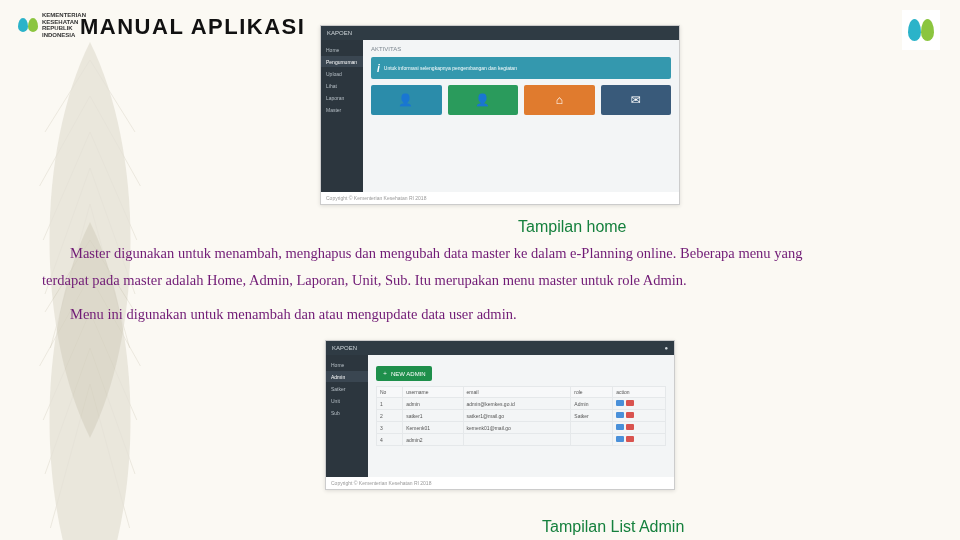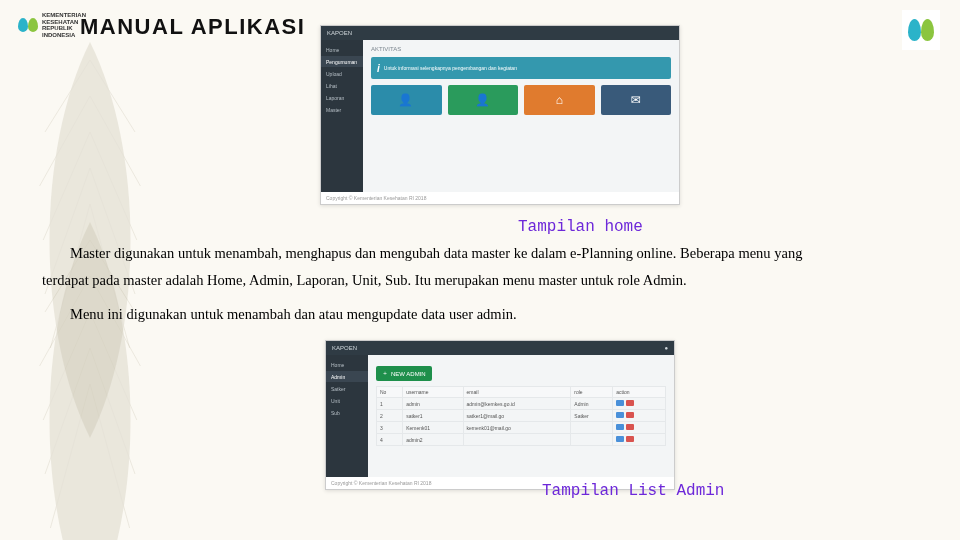--- a/index.html
+++ b/index.html
@@ -143,40 +143,40 @@
   }
   .ss-table { width: 100%; border-collapse: collapse; font-family: Arial; font-size: 5px; }
   .ss-table th, .ss-table td {
     border: 1px solid #e5e8ea; padding: 2px 3px; text-align: left; color: #555;
   }
   .ss-table th { background: #f7f8f9; font-weight: normal; }
   .ss-act { display:inline-block; width:8px; height:6px; border-radius:1px; margin-right:2px; }
   .ss-foot { height: 12px; background: #fff; font-family: Arial; font-size: 5px; color: #999; display:flex; align-items:center; padding: 0 5px; }
   .caption {
     position: absolute;
-    font-family: Liberation Mono, monospace;
+    font-family: Liberation Sans, sans-serif;
     font-size: 16px;
-    color: #6d28d9;
+    color: #15803d;
     z-index: 2;
   }
   .body-text {
     position: absolute;
     left: 42px; right: 32px;
     font-family: "Times New Roman", serif;
     font-size: 14.5px;
-    color: #000000;
+    color: #701a75;
     line-height: 1.9;
     text-align: justify;
     z-index: 2;
   }
   .para1 { top: 240px; text-indent: 28px; }
   .para1b { top: 267px; }
   .para2 { top: 301px; text-indent: 28px; }
   .cap-home { top: 218px; left: 518px; }
-  .cap-admin { top: 482px; left: 542px; }
+  .cap-admin { top: 518px; left: 542px; }
 </style>
 </head>
 <body>
 
 <div class="feather feather-top">
   <svg viewBox="0 0 100 220">
       <path d="M50 0 C 20 60, 20 160, 50 220 C 80 160, 80 60, 50 0 Z" fill="#b9b39c"></path>
       <g stroke="#a69d82" stroke-width="0.4">
         <line x1="50" y1="10" x2="25" y2="50"></line>
         <line x1="50" y1="30" x2="22" y2="80"></line>

